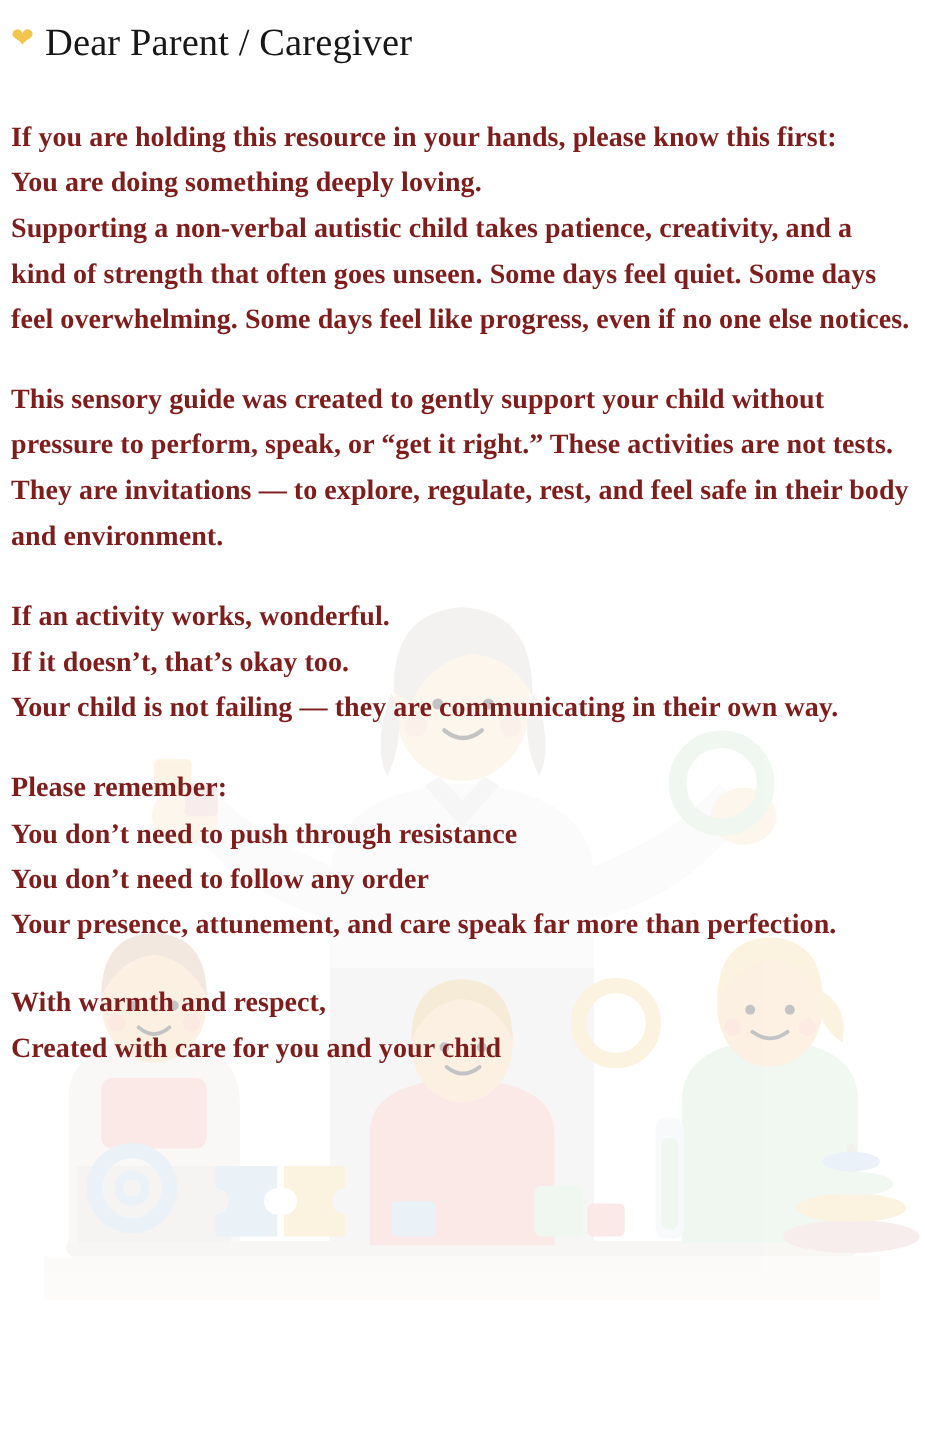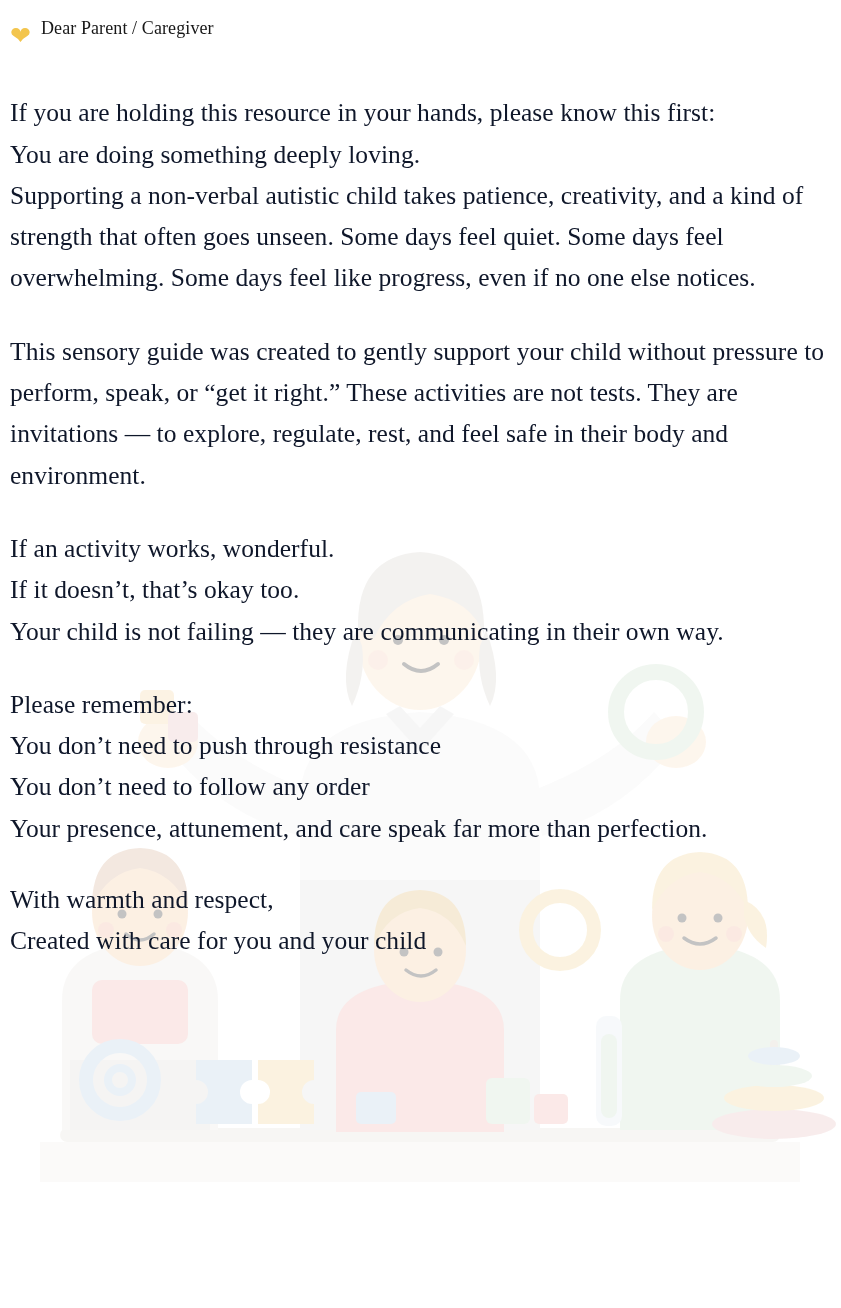--- a/index.html
+++ b/index.html
@@ -44,34 +44,35 @@
   }
   .heart-icon {
     font-size: 25px;
     line-height: 1.25;
     color: #f3c54d;
     flex: none;
     position: relative;
     top: 2px;
   }
   .doc-title {
-    font-size: 18px;
+    font-size: 35px;
     line-height: 1.22;
     font-weight: 400;
     color: #171717;
     letter-spacing: 0.1px;
   }
 
   .para {
     font-size: 25.5px;
     line-height: 1.62;
     margin: 0;
     padding: 0 8px 0 4px;
-    color: #0f172a;
+    color: #7f1d1d;
     letter-spacing: 0.05px;
+    font-weight: bold;
   }
   .spacer-lg { height: 37px; }
   .spacer-md { height: 32px; }
   .spacer-sm { height: 30px; }
 </style>
 </head>
 <body>
 
 <svg class="bg-art" viewBox="0 0 841 1308" xmlns="http://www.w3.org/2000/svg" aria-hidden="true">
   <g opacity="0.30">

